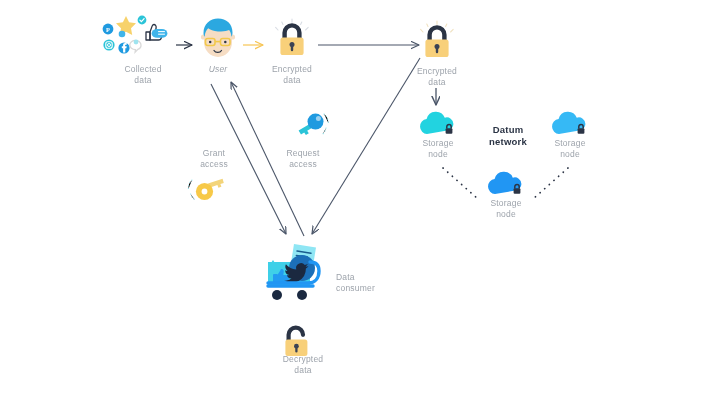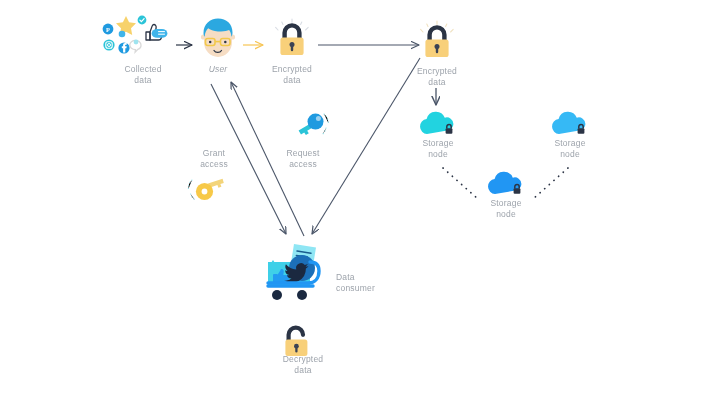--- a/index.html
+++ b/index.html
@@ -168,20 +168,22 @@
   <div class="node" style="left:548px;top:108px;">
     <svg width="44" height="30">
       <path d="M11,25 a7.6,7.6 0 0,1 -.4,-15.1 a9.6,9.6 0 0,1 18.2,-1.2 a6.6,6.6 0 0,1 8.6,6.3 a6.6,6.6 0 0,1 -6.2,6.6 z" fill="#36b9f5" transform="translate(0,1)"></path>
       <path d="M30.8,20.6 l0,-1.9 a2.2,2.2 0 0,1 4.4,0 l0,1.9" fill="none" stroke="#2b3445" stroke-width="1.5"></path>
       <rect x="29.6" y="20.2" width="6.8" height="5.6" rx="1.1" fill="#2b3445"></rect>
     </svg>
   </div>
   <div class="lbl" style="left:532px;top:138px;width:76px;">Storage
 node</div>
 
+  <div class="lbl dark" style="left:468px;top:124px;width:80px;font-size:9.5px;line-height:12px;">Datum
+network</div>
 
   <div class="node" style="left:484px;top:168px;">
     <svg width="44" height="30">
       <path d="M11,25 a7.6,7.6 0 0,1 -.4,-15.1 a9.6,9.6 0 0,1 18.2,-1.2 a6.6,6.6 0 0,1 8.6,6.3 a6.6,6.6 0 0,1 -6.2,6.6 z" fill="#2196f3" transform="translate(0,1)"></path>
       <path d="M30.8,20.6 l0,-1.9 a2.2,2.2 0 0,1 4.4,0 l0,1.9" fill="none" stroke="#2b3445" stroke-width="1.5"></path>
       <rect x="29.6" y="20.2" width="6.8" height="5.6" rx="1.1" fill="#2b3445"></rect>
     </svg>
   </div>
   <div class="lbl" style="left:468px;top:198px;width:76px;">Storage
 node</div>

